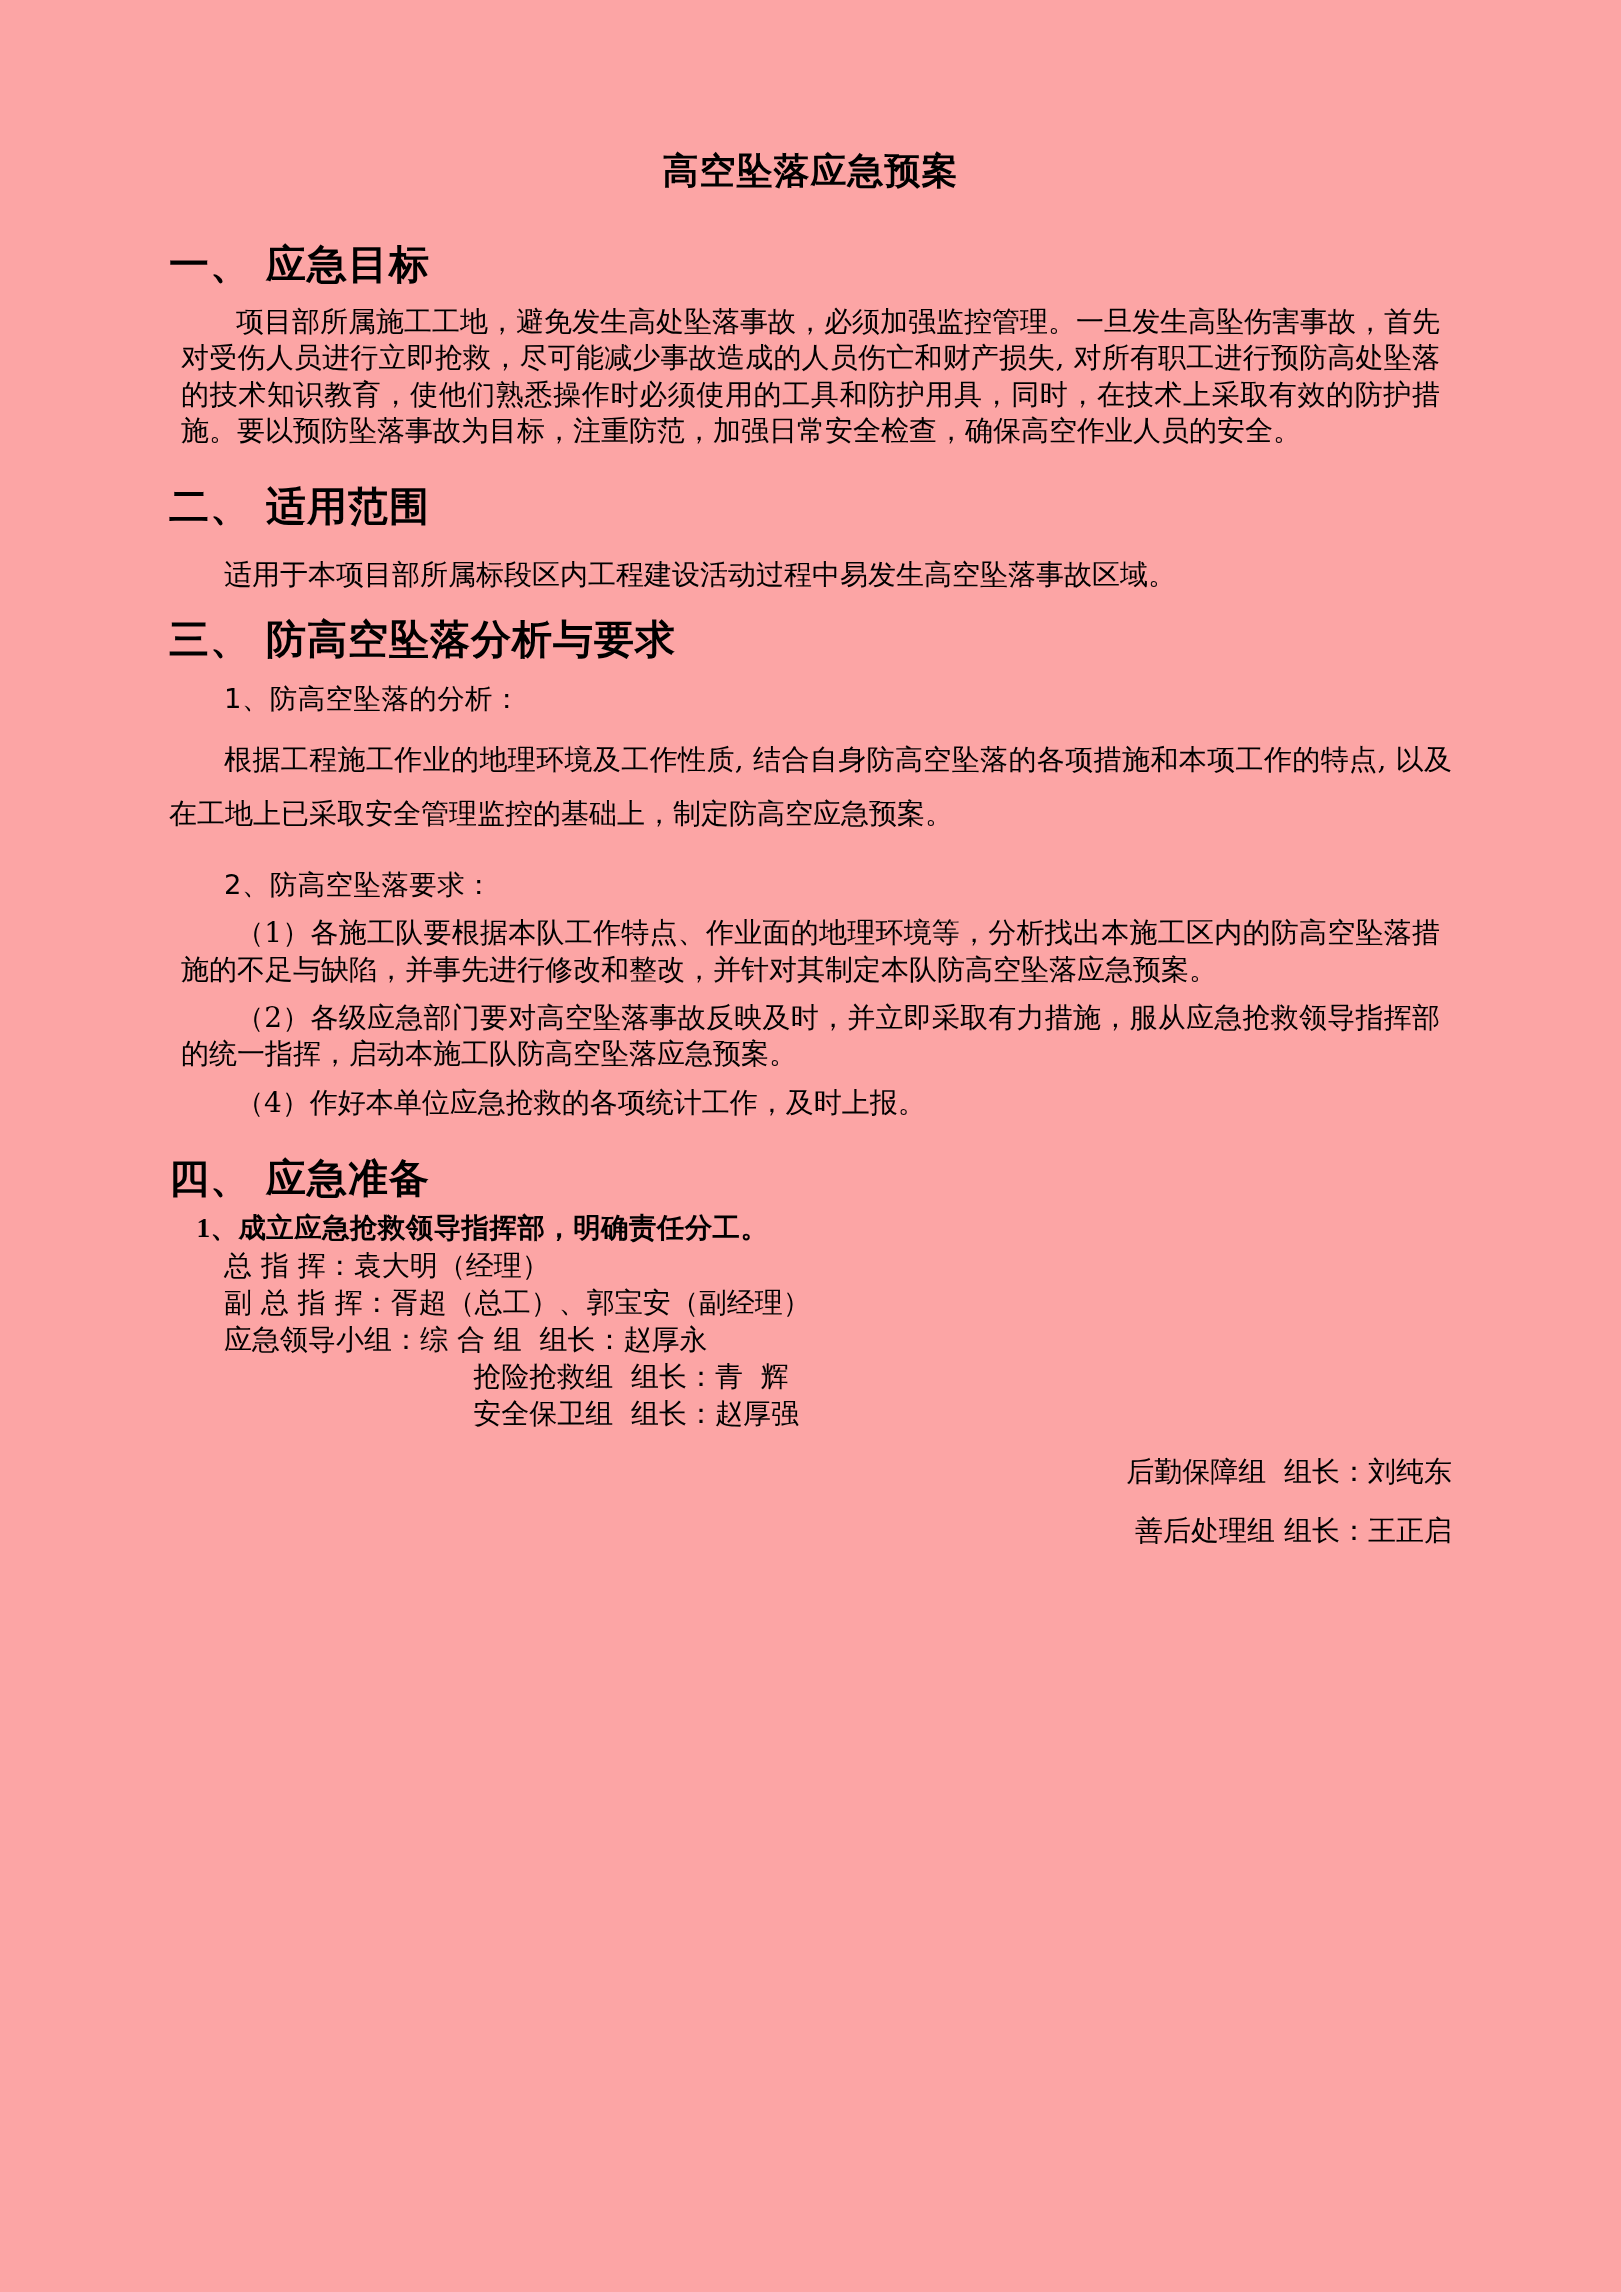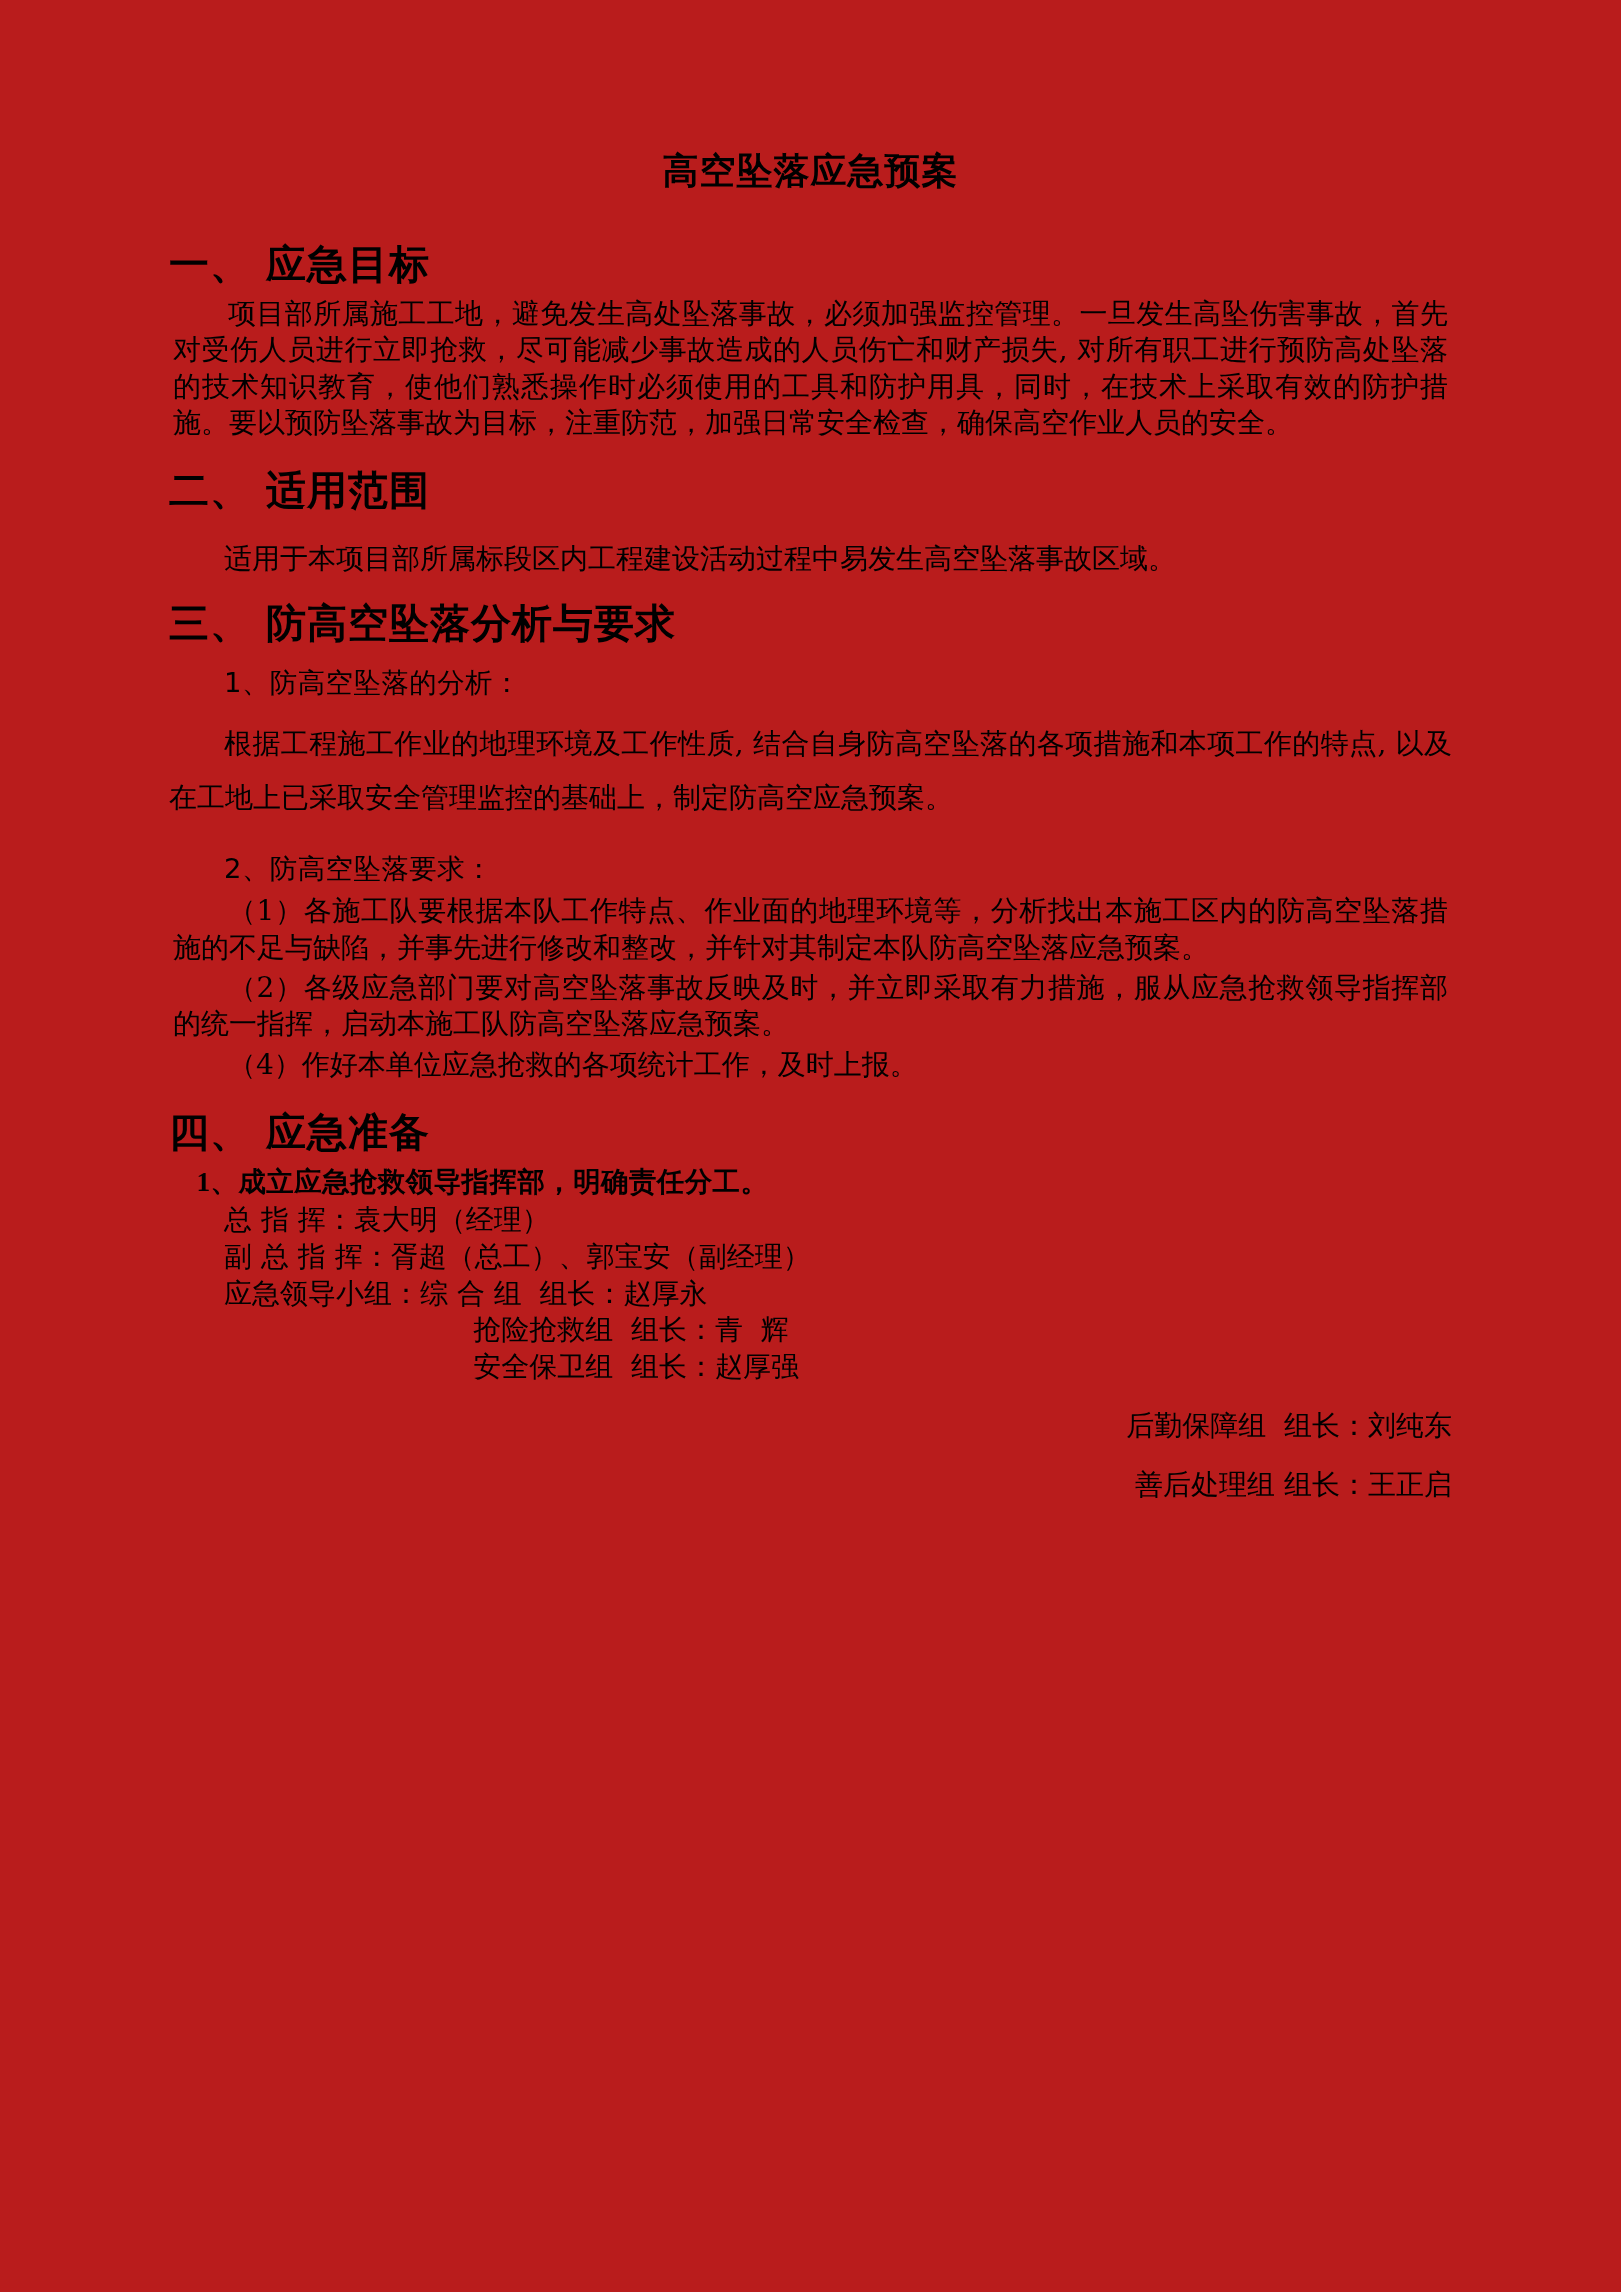--- a/index.html
+++ b/index.html
@@ -10,21 +10,21 @@
   body {
     font-family: "DejaVu Serif", "Liberation Serif", serif;
     color: #000000;
   }
   .page {
     width: 1621px;
     height: 2293px;
     box-sizing: border-box;
     padding: 147px 169px 98px 169px;
     position: relative;
-    background: #b91c1c;
+    background: #fca5a5;
     overflow: hidden;
   }
   .doc-title {
     text-align: center;
     font-size: 36px;
     font-weight: bold;
     letter-spacing: 1px;
     margin: 0 0 41px 0;
     font-family: "DejaVu Sans", "Liberation Sans", sans-serif;
   }
@@ -47,21 +47,21 @@
     font-size: 27.4px;
     font-weight: bold;
     font-family: Liberation Serif, serif;
     margin: 0 0 2px 0;
     padding-left: 27.4px;
     letter-spacing: 0.5px;
   }
   p.body {
     font-size: 28px;
     line-height: 1.30;
-    margin: 4px;
+    margin: 12px;
     text-indent: 55px;
     text-align: justify;
   }
   p.body-loose {
     font-size: 28px;
     line-height: 1.95;
     margin: 0;
     text-indent: 55px;
     text-align: justify;
   }

